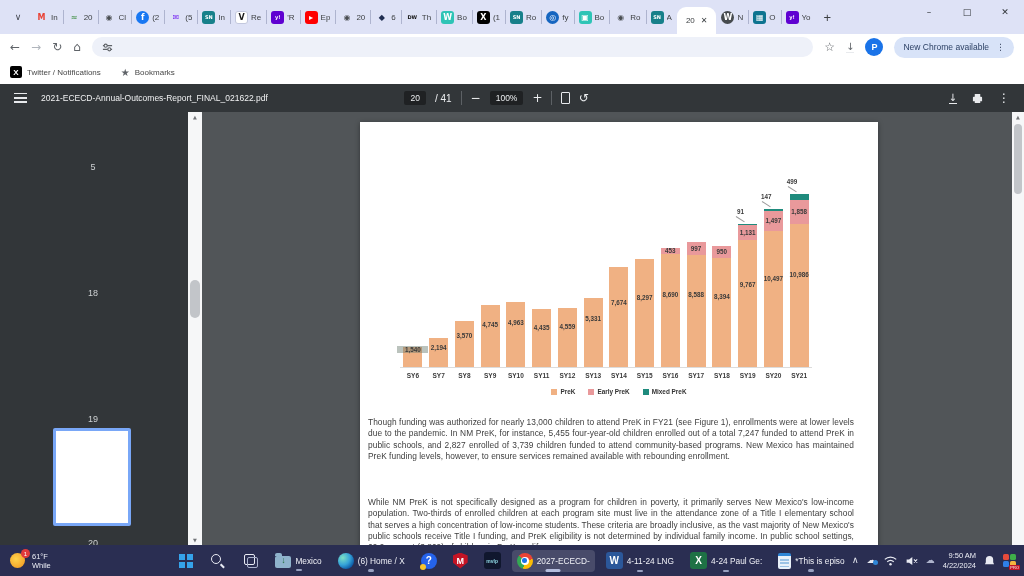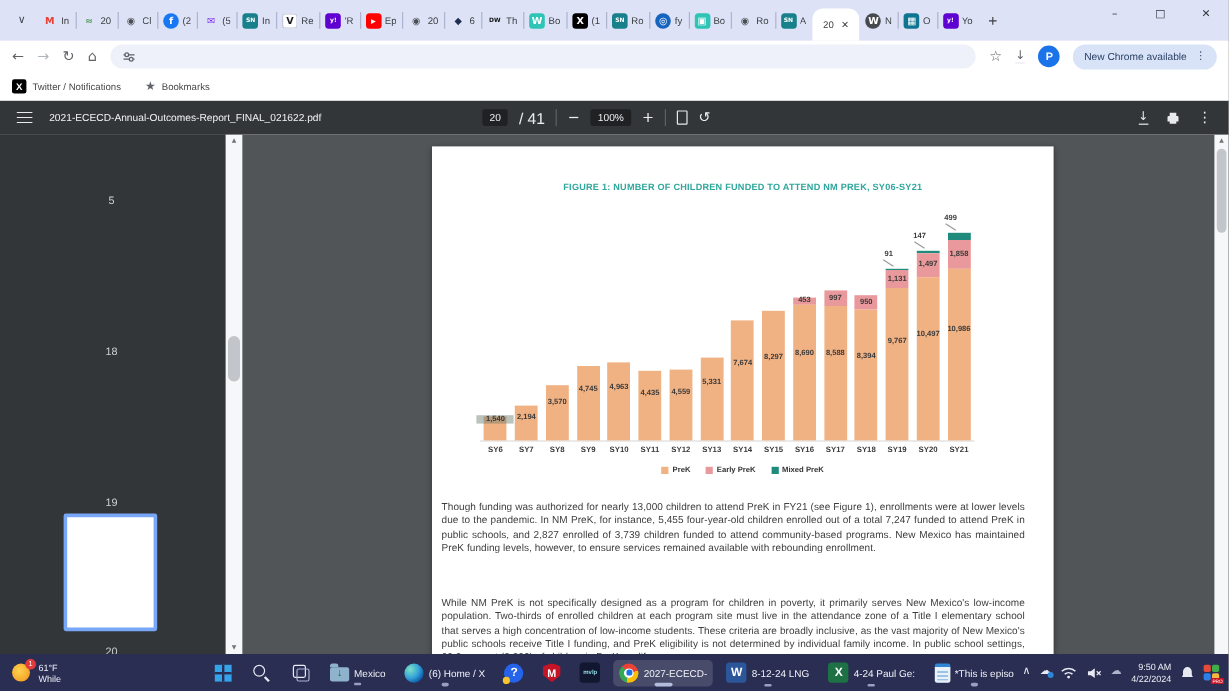--- a/index.html
+++ b/index.html
@@ -38,21 +38,21 @@
   .bkm{display:flex;align-items:center;gap:5px;font-size:8px;color:#474747;}
   .xlogo{width:12px;height:12px;background:#000;color:#fff;border-radius:2px;font-size:8px;font-weight:bold;display:flex;align-items:center;justify-content:center;}
   .bstar{color:#5f6368;font-size:10px;font-family:"DejaVu Sans",sans-serif;}
 
   
   .pdfbar{height:28px;background:#323639;display:flex;align-items:center;padding:0 14px;color:#eceef0;position:relative;z-index:3;}
   .ham{width:13px;height:10px;background:repeating-linear-gradient(#e8eaed 0 1.5px,transparent 1.5px 4.2px);}
   .pdftitle{font-size:8.5px;margin-left:14px;color:#f1f2f3;}
   .pdfcenter{position:absolute;left:0;right:30px;display:flex;justify-content:center;align-items:center;gap:9px;}
   .numbox{background:rgba(0,0,0,.38);padding:2px 6px;font-size:8.5px;border-radius:2px;}
-  .ptot{font-size:13px;}
+  .ptot{font-size:10px;}
   .sepv{width:1px;height:14px;background:#5d6165;}
   .zic{font-size:12px;color:#eceef0;font-family:"DejaVu Sans",sans-serif;line-height:1;}
   .fitic{width:9px;height:12px;border:1.3px solid #e8eaed;border-radius:1px;}
   .pdfright{margin-left:auto;display:flex;gap:15px;align-items:center;}
   .dlic{font-size:10px;border-bottom:1.3px solid #e8eaed;line-height:1.1;font-family:"DejaVu Sans",sans-serif;}
 
   
   .content{height:433px;background:#515558;display:flex;position:relative;}
   .thumbs{width:202px;background:#323639;position:relative;flex:none;}
   .pnum{position:absolute;left:0;width:186px;text-align:center;color:#ced1d3;font-size:9px;}
@@ -297,21 +297,20 @@
         <span class="thumb"></span>
         <span class="ar" style="bottom:2px">▼</span>
       </div>
     <div class="pnum" style="top: 50px;">5</div>
         <div class="pnum" style="top: 176px;">18</div>
         <div class="pnum" style="top: 302px;">19</div>
         <div class="pnum" style="top: 426px;">20</div>
       </div>
     <div class="viewer">
       <div class="page">
-        <div class="figtitle">FIGURE 1: NUMBER OF CHILDREN FUNDED TO ATTEND NM PREK, SY06-SY21</div>
         <div class="plot" id="plot">
             <div class="ccol">
               <div class="cbar" style="height: 20.02px;">
                 <div class="seg" style="height: 20.02px; background: rgb(240, 177, 131);"></div>
                 <span class="clabel" style="top: -1px; background: rgba(105, 122, 108, 0.45);">1,540</span>
               </div>
             </div>
             <div class="ccol">
               <div class="cbar" style="height: 28.522px;">
                 <div class="seg" style="height: 28.522px; background: rgb(240, 177, 131);"></div>
@@ -502,21 +501,21 @@
         <div class="tapp">
           <span class="ti ti-mvlp">mvlp</span>
         </div>
         <div class="tapp active">
           <span class="ti ti-chrome"></span>
           <span class="tlab">2027-ECECD-</span>
           <span class="ind"></span>
         </div>
         <div class="tapp">
           <span class="ti ti-word">W</span>
-          <span class="tlab">8-12-24 LNG</span>
+          <span class="tlab">4-11-24 LNG</span>
           <span class="ind"></span>
         </div>
         <div class="tapp">
           <span class="ti ti-excel">X</span>
           <span class="tlab">4-24 Paul Ge:</span>
           <span class="ind"></span>
         </div>
         <div class="tapp">
           <span class="ti ti-notepad"></span>
           <span class="tlab">*This is episo</span>

